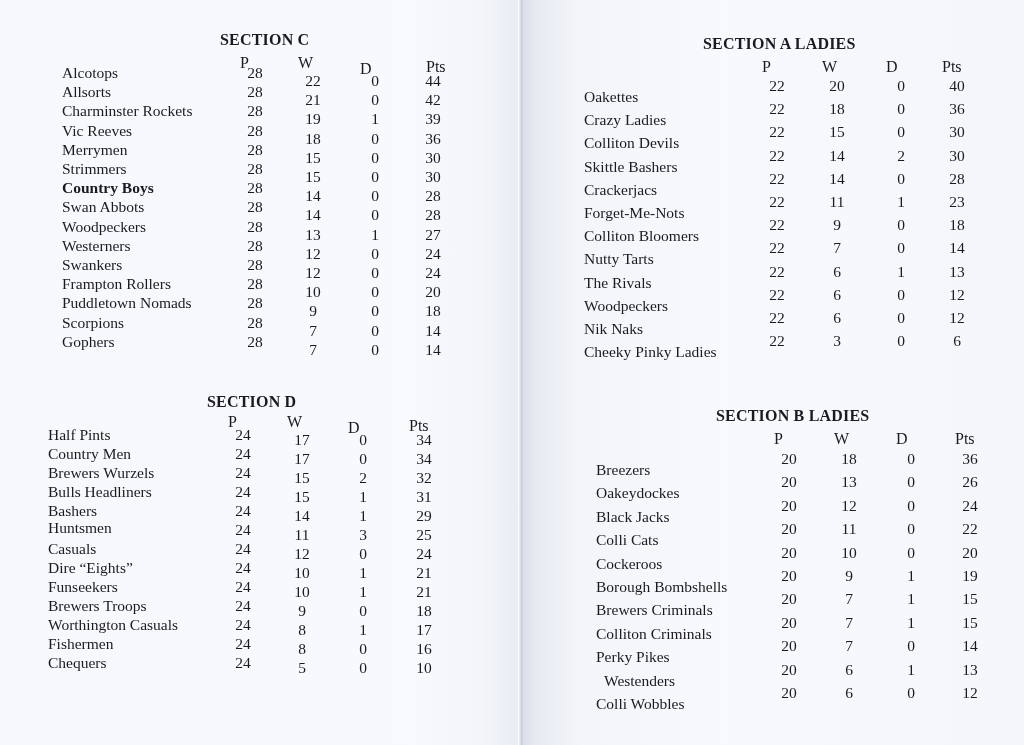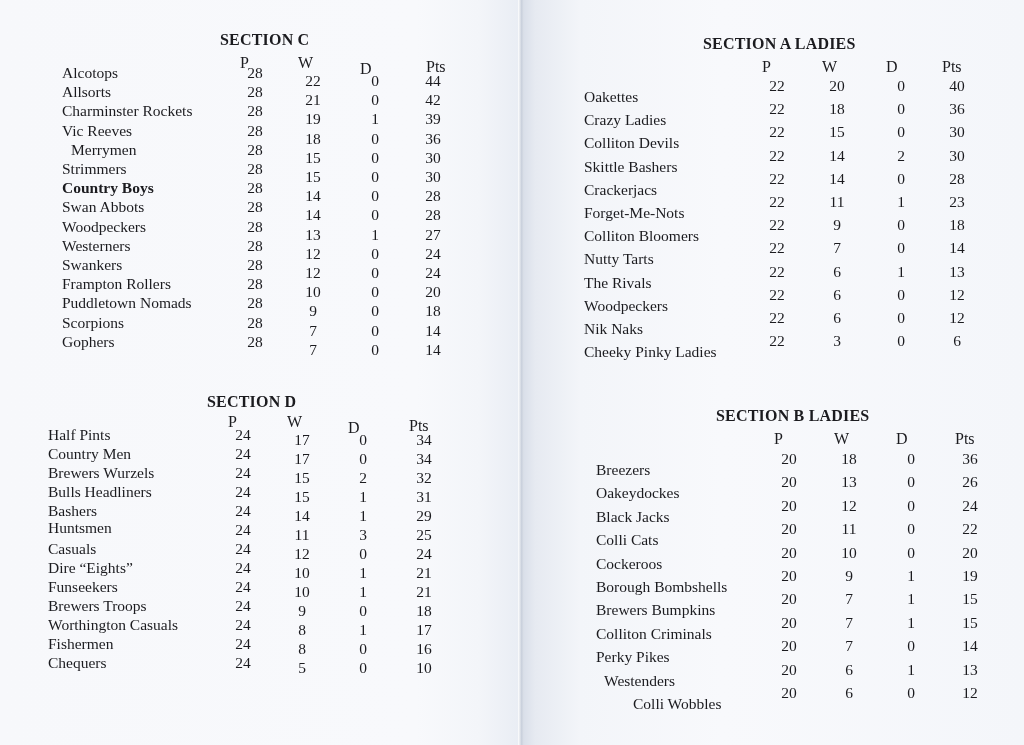--- a/index.html
+++ b/index.html
@@ -69,21 +69,21 @@
         <span class="num" style="left: 418px; top: 110.4px;">39</span>
       </div>
       <div class="row" style="left: 0px; top: 0px;">
         <span class="name" style="left: 62px; top: 121.6px;">Vic Reeves</span>
         <span class="num" style="left: 240px; top: 121.6px;">28</span>
         <span class="num" style="left: 298px; top: 129.6px;">18</span>
         <span class="num" style="left: 360px; top: 129.6px;">0</span>
         <span class="num" style="left: 418px; top: 129.6px;">36</span>
       </div>
       <div class="row" style="left: 0px; top: 0px;">
-        <span class="name" style="left: 71px; top: 140.8px; text-align: center;">Merrymen</span>
+        <span class="name" style="left: 62px; top: 140.8px; text-align: center;">Merrymen</span>
         <span class="num" style="left: 240px; top: 140.8px;">28</span>
         <span class="num" style="left: 298px; top: 148.8px;">15</span>
         <span class="num" style="left: 360px; top: 148.8px;">0</span>
         <span class="num" style="left: 418px; top: 148.8px;">30</span>
       </div>
       <div class="row" style="left: 0px; top: 0px;">
         <span class="name" style="left: 62px; top: 160px;">Strimmers</span>
         <span class="num" style="left: 240px; top: 160px;">28</span>
         <span class="num" style="left: 298px; top: 168px;">15</span>
         <span class="num" style="left: 360px; top: 168px;">0</span>
@@ -384,21 +384,21 @@
         <span class="num" style="left: 955px; top: 543.6px;">20</span>
       </div>
       <div class="row" style="left: 0px; top: 0px;">
         <span class="name" style="left: 596px; top: 578px;">Borough Bombshells</span>
         <span class="num" style="left: 774px; top: 567px;">20</span>
         <span class="num" style="left: 834px; top: 567px;">9</span>
         <span class="num" style="left: 896px; top: 567px;">1</span>
         <span class="num" style="left: 955px; top: 567px;">19</span>
       </div>
       <div class="row" style="left: 0px; top: 0px;">
-        <span class="name" style="left: 596px; top: 601.4px;">Brewers Bumpkins</span>
+        <span class="name" style="left: 596px; top: 601.4px;">Brewers Criminals</span>
         <span class="num" style="left: 774px; top: 590.4px;">20</span>
         <span class="num" style="left: 834px; top: 590.4px;">7</span>
         <span class="num" style="left: 896px; top: 590.4px;">1</span>
         <span class="num" style="left: 955px; top: 590.4px;">15</span>
       </div>
       <div class="row" style="left: 0px; top: 0px;">
         <span class="name" style="left: 596px; top: 624.8px;">Colliton Criminals</span>
         <span class="num" style="left: 774px; top: 613.8px;">20</span>
         <span class="num" style="left: 834px; top: 613.8px;">7</span>
         <span class="num" style="left: 896px; top: 613.8px;">1</span>
@@ -412,20 +412,20 @@
         <span class="num" style="left: 955px; top: 637.2px;">14</span>
       </div>
       <div class="row" style="left: 0px; top: 0px;">
         <span class="name" style="left: 604px; top: 671.6px; font-family: Liberation Serif, serif;">Westenders</span>
         <span class="num" style="left: 774px; top: 660.6px;">20</span>
         <span class="num" style="left: 834px; top: 660.6px;">6</span>
         <span class="num" style="left: 896px; top: 660.6px;">1</span>
         <span class="num" style="left: 955px; top: 660.6px;">13</span>
       </div>
       <div class="row" style="left: 0px; top: 0px;">
-        <span class="name" style="left: 596px; top: 695px; margin-left: 37px;">Colli Wobbles</span>
+        <span class="name" style="left: 596px; top: 695px;">Colli Wobbles</span>
         <span class="num" style="left: 774px; top: 684px;">20</span>
         <span class="num" style="left: 834px; top: 684px;">6</span>
         <span class="num" style="left: 896px; top: 684px;">0</span>
         <span class="num" style="left: 955px; top: 684px;">12</span>
       </div>
     </div>
   </div>
 
 </body></html>

